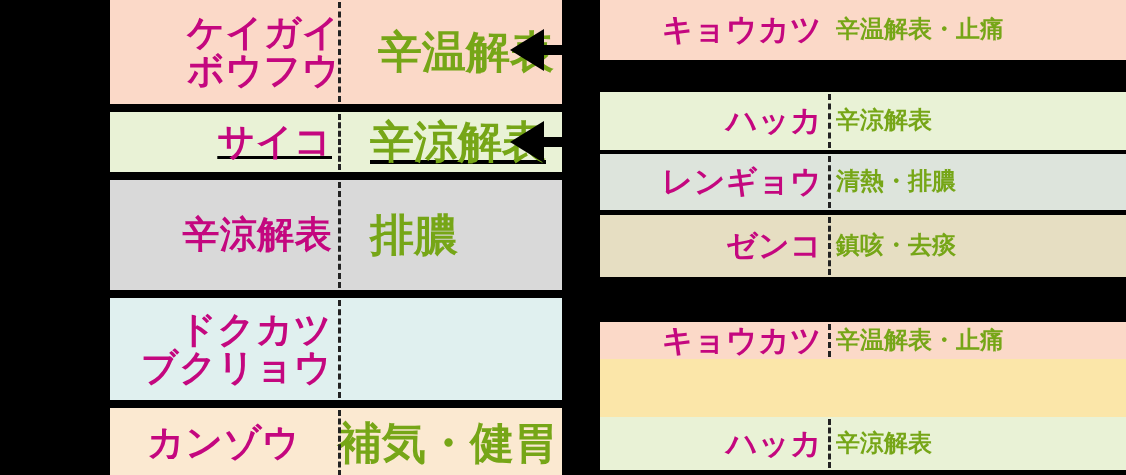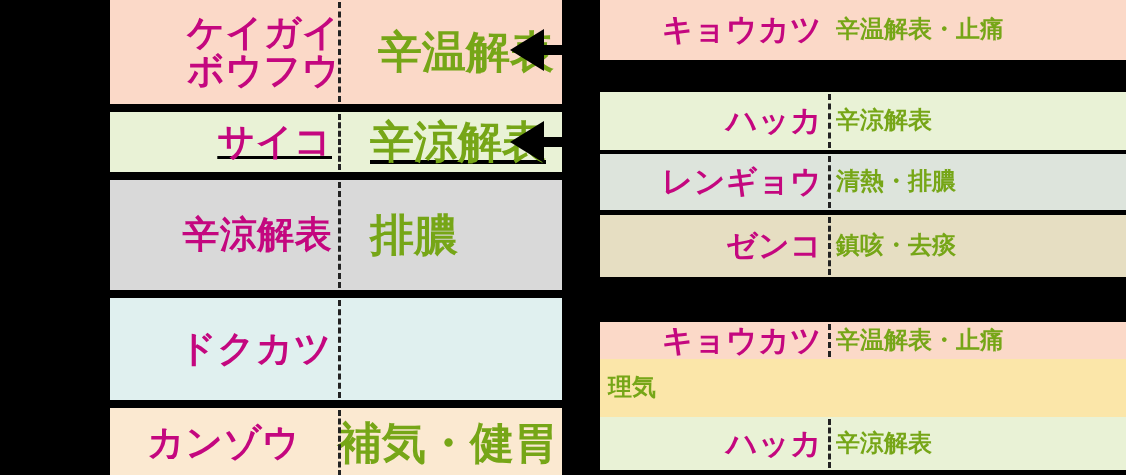--- a/index.html
+++ b/index.html
@@ -119,21 +119,20 @@
   <div class="tbl right-tbl" id="right-table-b">
       <div style="width: 100%;">
         <div class="row" style="background: rgb(251, 217, 200); height: 37px; overflow: hidden;">
           <div class="cell-name"><span>キョウカツ</span></div>
           <div class="cell-eff">辛温解表・止痛</div>
           <div class="divider"></div>
         </div>
       </div>
       <div style="width: 100%;">
         <div class="row" style="background: rgb(251, 230, 169); height: 58px;">
-          <div class="cell-eff">理気</div>
         </div>
       </div>
       <div style="width: 100%;">
         <div class="row" style="background: rgb(233, 242, 214); height: 53px;">
           <div class="cell-name"><span>ハッカ</span></div>
           <div class="cell-eff">辛涼解表</div>
           <div class="divider"></div>
         </div>
         <div class="rowgap" style="height: 5px;"></div>
       </div>
@@ -167,21 +166,21 @@
       <div style="width: 100%;">
         <div class="row" style="background: rgb(217, 217, 217); height: 110px;">
           <div class="cell-name"><span>辛涼解表</span></div>
           <div class="cell-eff">排膿</div>
           <div class="divider"></div>
         </div>
         <div class="rowgap" style="height: 8px;"></div>
       </div>
       <div style="width: 100%;">
         <div class="row" style="background: rgb(224, 240, 239); height: 102px;">
-          <div class="cell-name"><span>ドクカツ</span></div>
+          <div class="cell-name"><span>ドクカツ</span><span>ブクリョウ</span></div>
           <div class="divider"></div>
         </div>
         <div class="rowgap" style="height: 8px;"></div>
       </div>
       <div style="width: 100%;">
         <div class="row" style="background: rgb(251, 233, 209); height: 70px;">
           <div class="cell-name"><span>カンゾウ</span></div>
           <div class="cell-eff">補気・健胃</div>
           <div class="divider"></div>
         </div>

